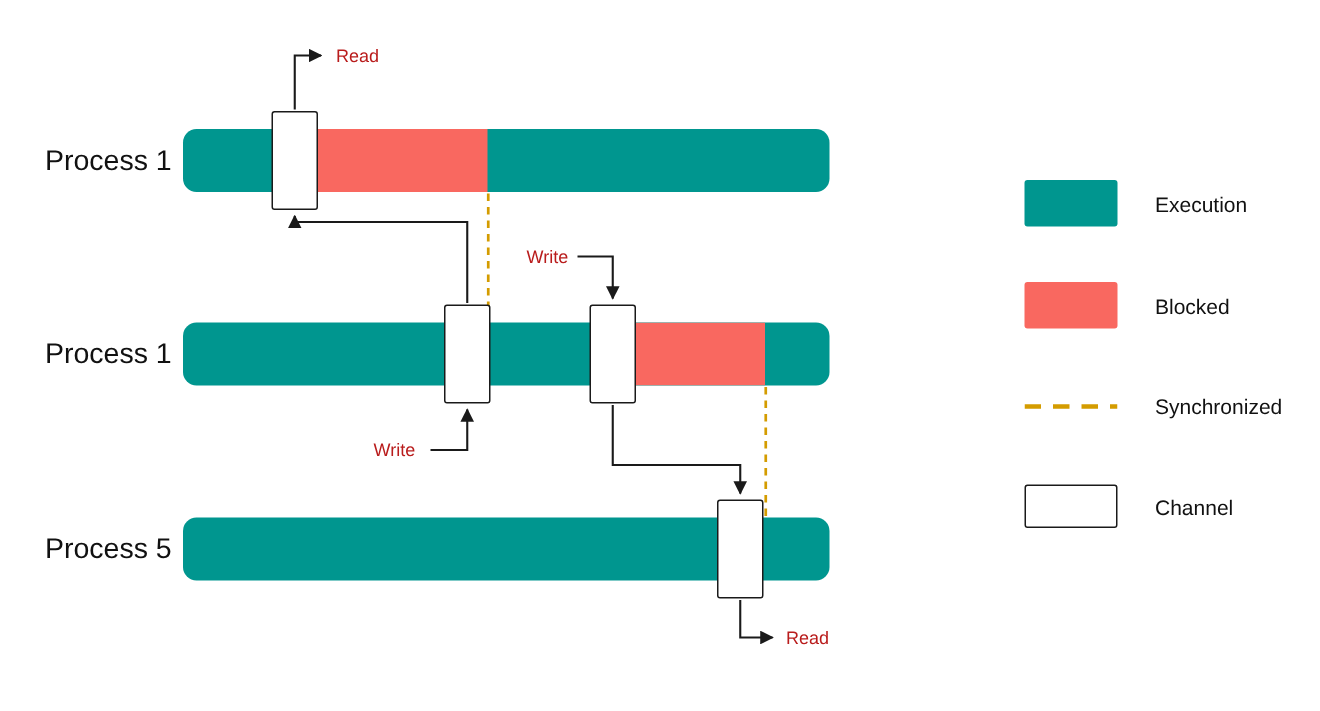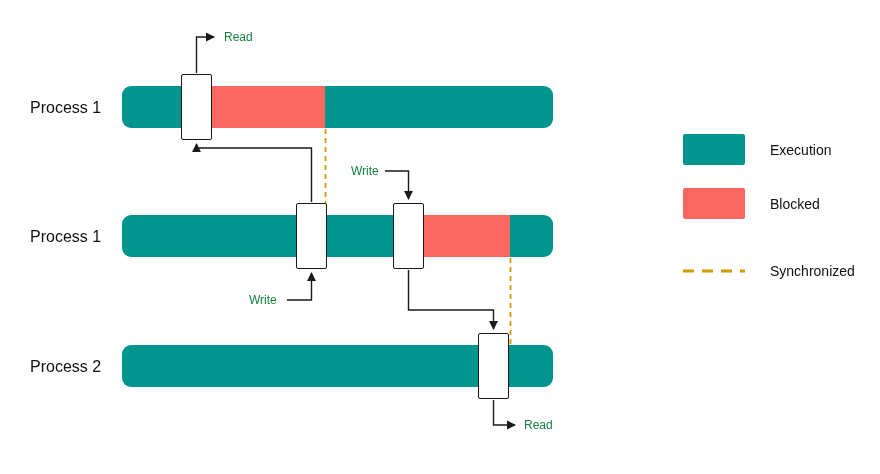--- a/index.html
+++ b/index.html
@@ -6,50 +6,50 @@
     --execution:#00968F;
     --blocked:#F96860;
     --synchronized:#D49C00;
     --channel-fill:#FFFFFF;
     --channel-border:#1A1A1A;
   }
   *{box-sizing:border-box;}
   body{margin:0;background:#fff;font-family:"Liberation Sans",sans-serif;color:#1a1a1a;}
   .stage{position:relative;width:880px;height:474px;background:#fff;overflow:hidden;}
 
-  .plabel{position:absolute;left:30px;font-size:16px;line-height:18px;color:#111;}
+  .plabel{position:absolute;left:30px;font-size:19px;line-height:18px;color:#111;}
 
   .bar{position:absolute;width:431px;height:42px;background:var(--execution);border-radius:9px;overflow:hidden;}
   .blocked{position:absolute;top:0;height:42px;background:var(--blocked);}
 
   .channel{position:absolute;width:31px;height:66px;background:var(--channel-fill);
            border:1.5px solid var(--channel-border);border-radius:2px;}
 
   .layer{position:absolute;left:0;top:0;width:880px;height:474px;pointer-events:none;}
   .sync{stroke:var(--synchronized);stroke-width:1.8;stroke-dasharray:5 4;fill:none;}
   .arrow{stroke:#1a1a1a;stroke-width:1.4;fill:none;}
 
-  .ann{position:absolute;font-size:12px;line-height:14px;color:#15803d;}
+  .ann{position:absolute;font-size:12px;line-height:14px;color:#b91c1c;}
 
   .lrow{position:absolute;left:683px;display:flex;align-items:center;height:31px;}
   .swatch{width:62px;height:31px;border-radius:2px;flex:0 0 auto;}
   .swatch.exec{background:var(--execution);}
   .swatch.block{background:var(--blocked);}
   .swatch.chan{height:29px;background:var(--channel-fill);border:1.5px solid var(--channel-border);}
   .dashwrap{width:62px;height:30px;display:flex;align-items:center;flex:0 0 auto;}
   .llabel{margin-left:25px;font-size:14px;line-height:18px;color:#111;white-space:nowrap;}
 </style>
 </head>
 <body>
 
 <div class="stage">
 
   <div class="plabel" style="top:99px">Process 1</div>
   <div class="plabel" style="top:228px">Process 1</div>
-  <div class="plabel" style="top:358px">Process 2</div>
+  <div class="plabel" style="top:358px">Process 5</div>
 
   <div class="bar" style="left:122px;top:86px">
     <div class="blocked" style="left:72px;width:131px"></div>
   </div>
   <div class="bar" style="left:122px;top:215px">
     <div class="blocked" style="left:285px;width:103px"></div>
   </div>
   <div class="bar" style="left:122px;top:345px"></div>
 
   <svg class="layer">
@@ -74,30 +74,34 @@
     <path class="arrow" marker-end="url(#ah)" d="M385 171 H408.5 V199"></path>
     <path class="arrow" marker-end="url(#ah)" d="M408.5 270 V310 H493.5 V329"></path>
     <path class="arrow" marker-end="url(#ah)" d="M493.5 400 V425 H515"></path>
   </svg>
 
   <div class="ann" style="left:224px;top:30px">Read</div>
   <div class="ann" style="left:249px;top:293px">Write</div>
   <div class="ann" style="left:351px;top:164px">Write</div>
   <div class="ann" style="left:524px;top:418px">Read</div>
 
-  <div class="lrow" style="top:134px">
+  <div class="lrow" style="top:120px">
     <div class="swatch exec"></div>
     <div class="llabel">Execution</div>
   </div>
   <div class="lrow" style="top:255px">
     <div class="dashwrap">
       <svg width="62" height="30">
         <line x1="0" y1="15" x2="62" y2="15" stroke="#D49C00" stroke-width="3" stroke-dasharray="11 8"></line>
       </svg>
     </div>
     <div class="llabel">Synchronized</div>
   </div>
   <div class="lrow" style="top:188px">
     <div class="swatch block"></div>
     <div class="llabel">Blocked</div>
   </div>
+  <div class="lrow" style="top:322px">
+    <div class="swatch chan"></div>
+    <div class="llabel">Channel</div>
+  </div>
 
 </div>
 
 </body></html>

